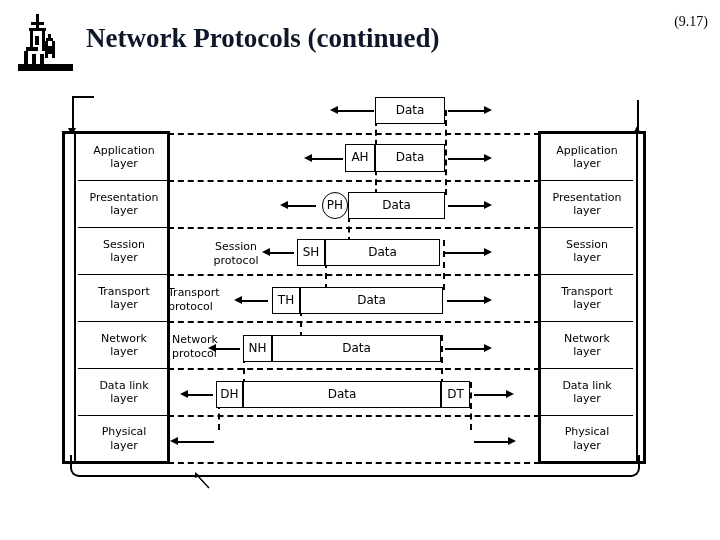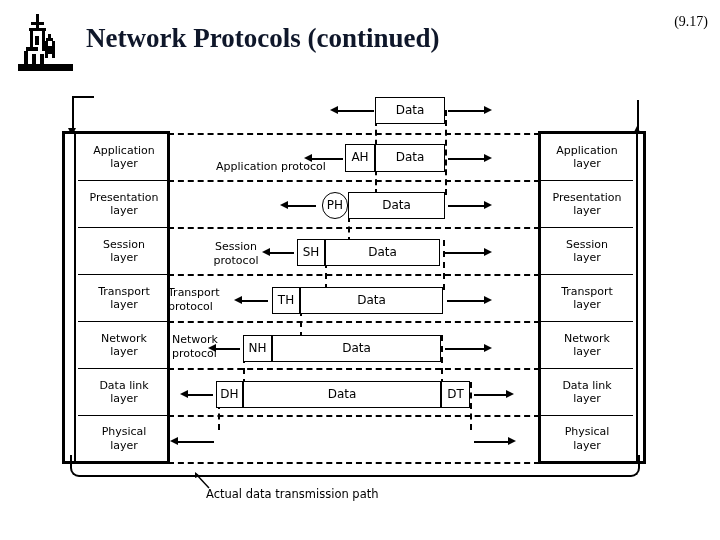--- a/index.html
+++ b/index.html
@@ -278,21 +278,20 @@
     <div class="layer-cell" style="left:0px; top:235px; width:92px; height:47px;">
         <span style="white-space:pre-line">Data link
 layer</span>
       </div>
     <div class="layer-cell last" style="left:0px; top:282px; width:92px; height:45px;">
         <span style="white-space:pre-line">Physical
 layer</span>
       </div>
   </div>
 
-  <div class="proto-label" style="left:196px; top:160px; width:150px;">Application protocol</div>
   <div class="proto-label" style="left:198px; top:240px; width:76px;">Session
 protocol</div>
   <div class="proto-label" style="left:168px; top:286px; width:80px; text-align:left;">Transport
 protocol</div>
   <div class="proto-label" style="left:172px; top:333px; width:80px; text-align:left;">Network
 protocol</div>
 
   <div class="box" style="left:375px; top:97px; width:70px; height:27px;">
     <span>Data</span>
   </div>
@@ -373,15 +372,14 @@
   <div class="arrow-line" style="left:176px; top:441px; width:38px;"></div>
   <div class="arrow-head left" style="left:170px; top:437px;"></div>
   <div class="arrow-line" style="left:474px; top:441px; width:36px;"></div>
   <div class="arrow-head right" style="left:508px; top:437px;"></div>
 
   <div id="path-bracket"></div>
   <svg id="path-tick" viewBox="0 0 18 18">
     <line x1="16" y1="16" x2="3" y2="2" stroke="#000" stroke-width="1.4"></line>
     <polygon points="2,0 7,4 2,6" fill="#000"></polygon>
   </svg>
-  <div id="path-caption">Actual data transmission path</div>
 
 </div>
 
 </body></html>

